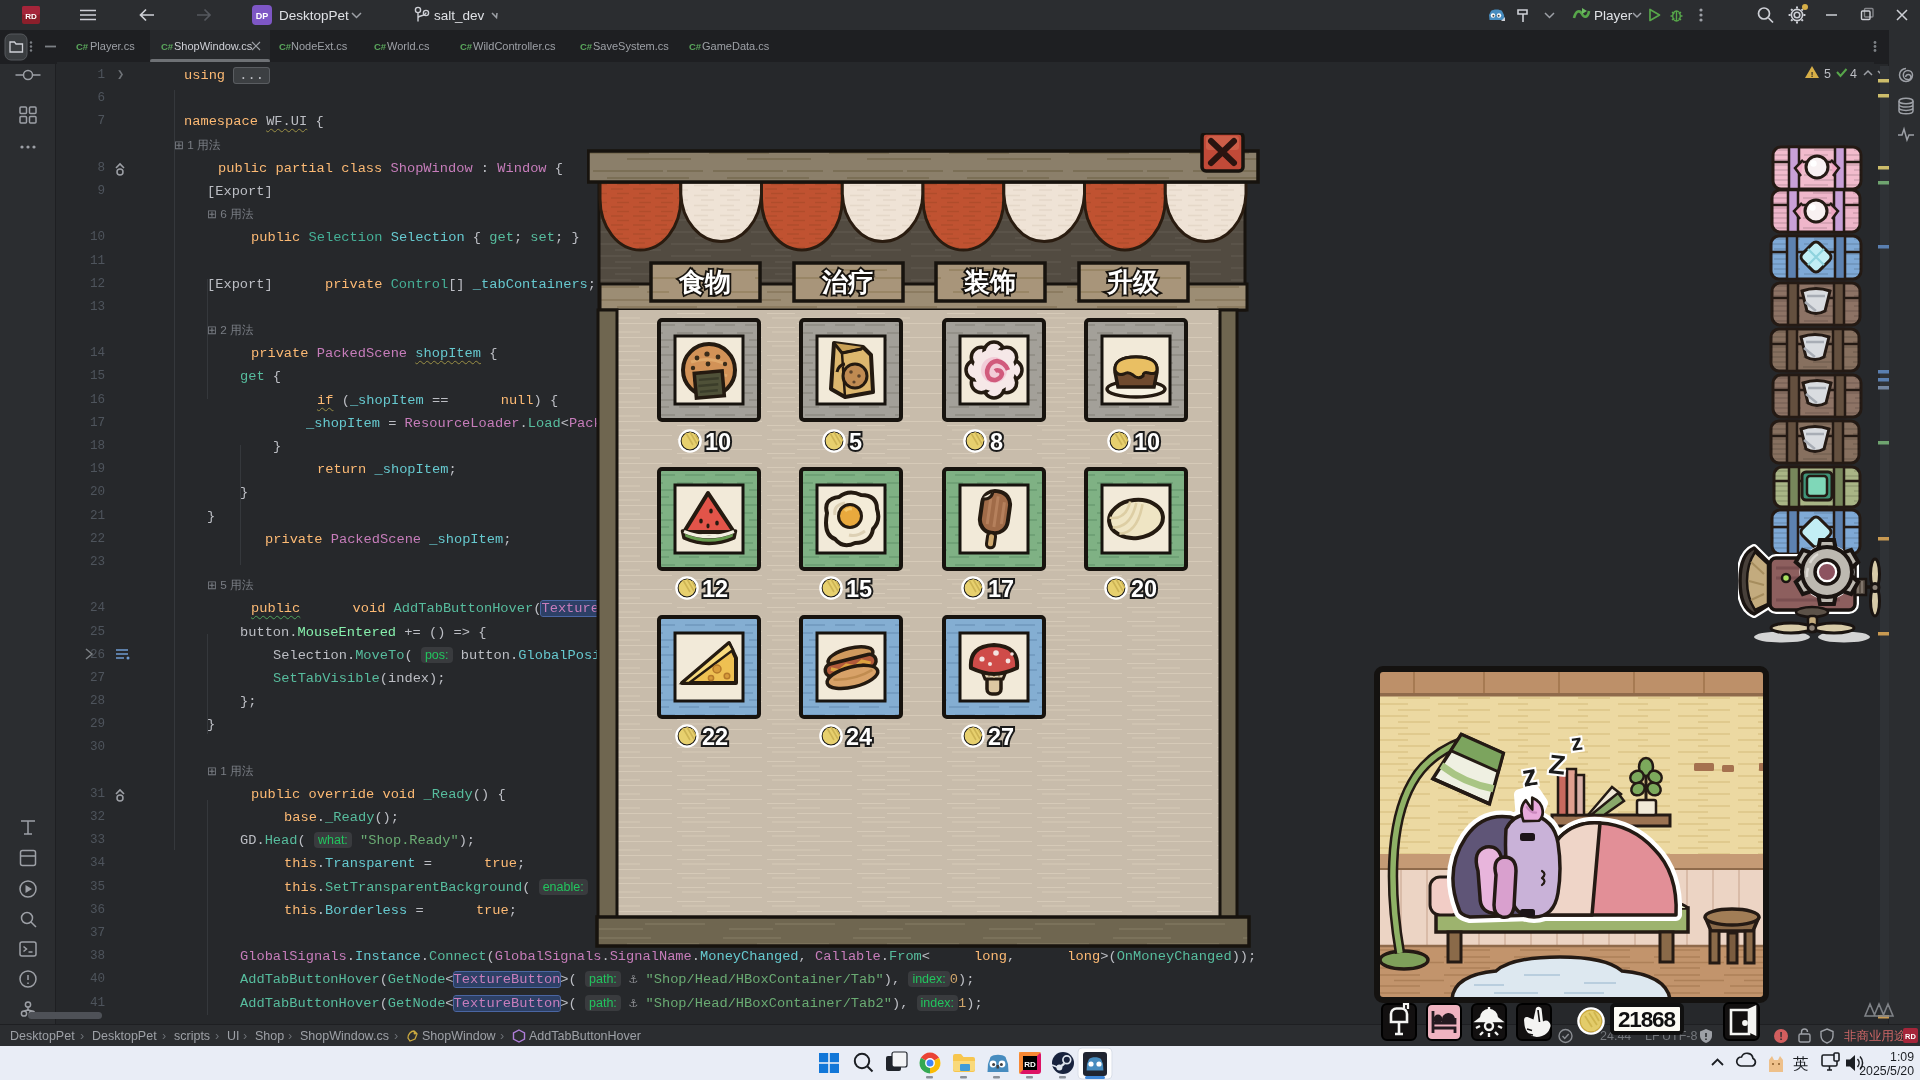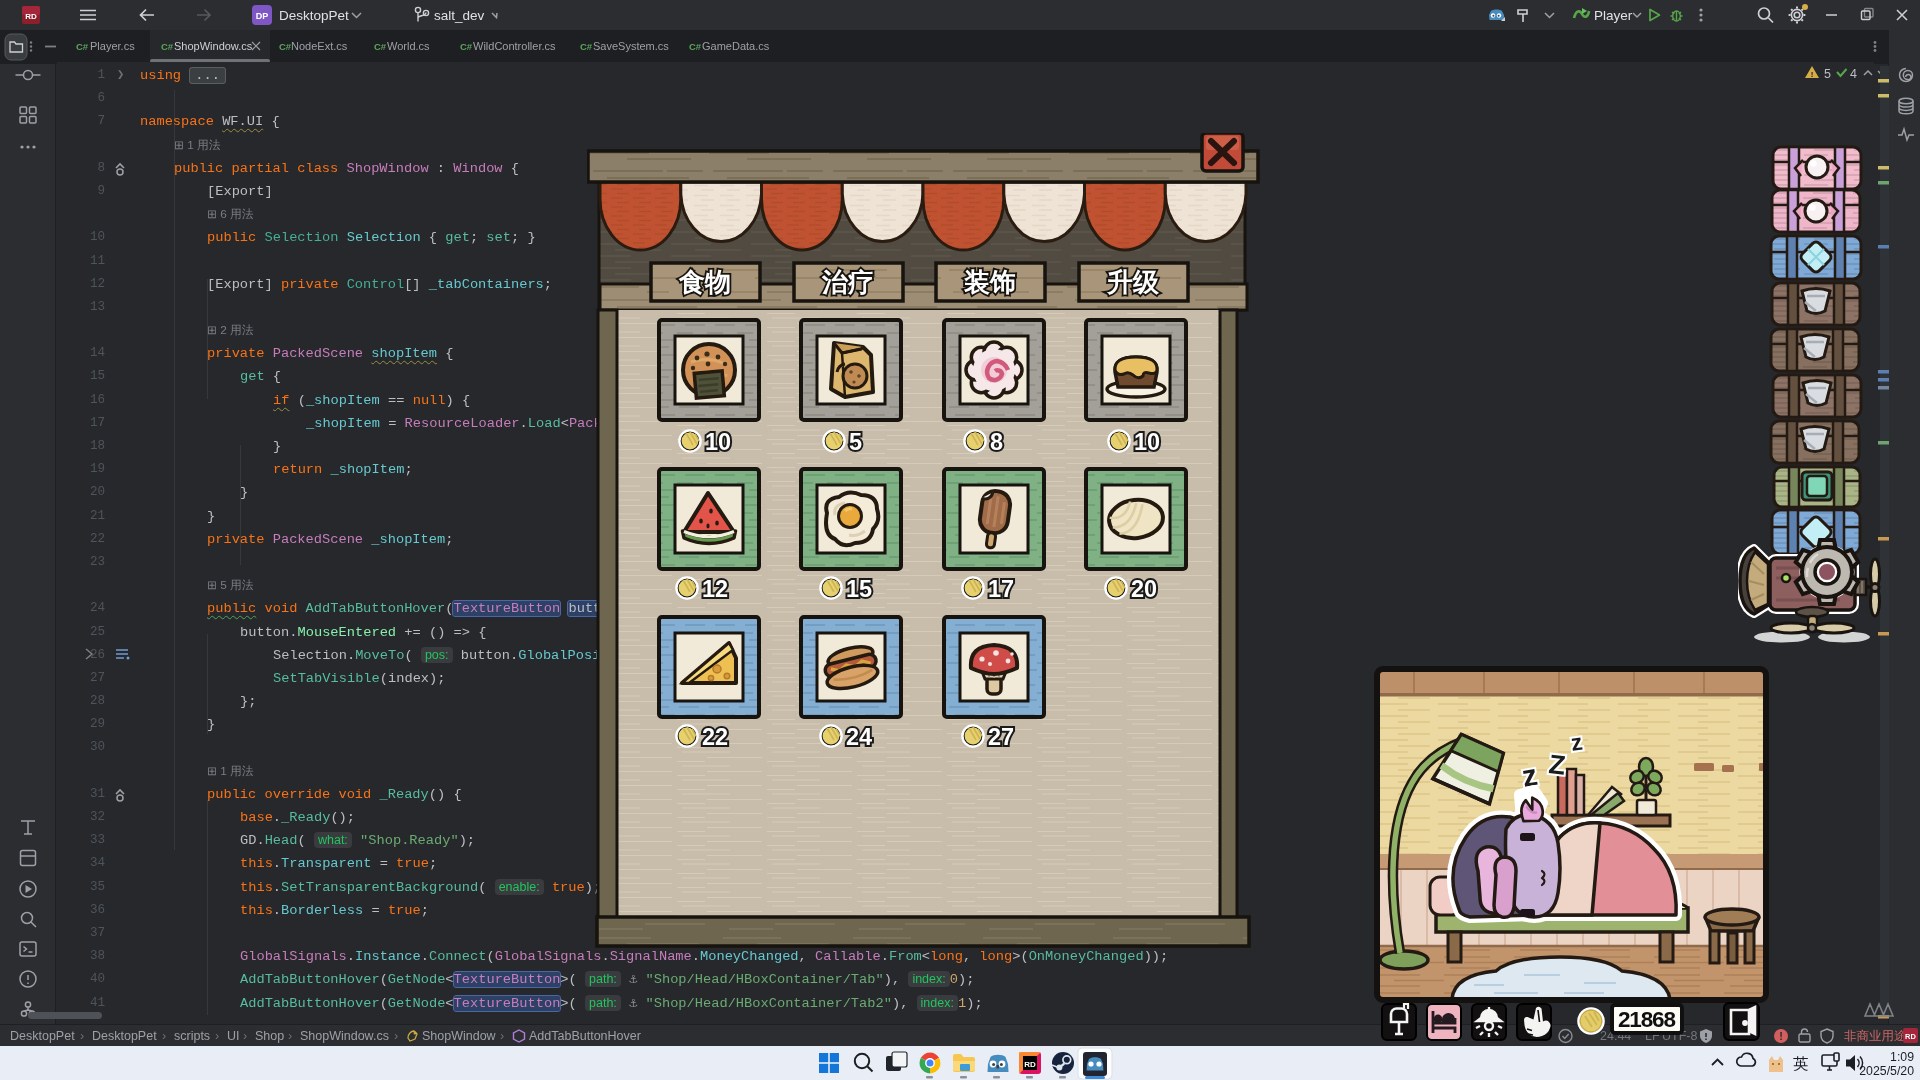--- a/index.html
+++ b/index.html
@@ -12,21 +12,21 @@
 #editor{position:absolute;left:57px;top:62px;width:1817px;height:962px;background:#26282b;overflow:hidden;}
 #rightstrip{position:absolute;right:0;top:30px;width:32px;height:994px;background:#2b2d30;border-left:1px solid #1e1f22;}
 #statusbar{position:absolute;left:0;top:1024px;width:1920px;height:22px;background:#2b2d30;border-top:1px solid #1e1f22;}
 #taskbar{position:absolute;left:0;top:1046px;width:1920px;height:34px;background:#e9edf6;}
 .dim{color:#6f7378;}
 
 #code{position:absolute;left:0;top:2px;width:1831px;}
 .row{position:relative;height:23.2px;line-height:23.2px;white-space:pre;font-family:"Liberation Mono",monospace;font-size:13.7px;color:#bcbec4;}
 .ln{position:absolute;left:0;top:0;width:48px;text-align:right;color:#4e545c;font-size:12.6px;font-family:"Liberation Mono",monospace;}
 .cd{position:absolute;top:0;}
-.k{color:#f97316;}
+.k{color:#fdba74;margin-left:44px;}
 .tp{color:#c77dbb;}
 .tt{color:#45b097;}
 .m{color:#57bd9e;}
 .f{color:#66c9cf;}
 .e{color:#86efac;}
 .s{color:#6aab73;}
 .num{color:#d0a56b;}
 .ann{color:#797d84;font-size:11.8px;font-family:"Liberation Sans",sans-serif;}
 .hint{background:#393b3e;color:#22c55e;border-radius:4px;padding:1px 4px;font-size:12.5px;font-family:"Liberation Sans",sans-serif;}
 .hl{background:#2d4066;outline:1px solid #4a66a3;border-radius:2px;}
@@ -239,21 +239,21 @@
 <div class="row"><span class="ln">13</span></div>
 <div class="row"><span class="cd ann" style="left:150px">⊞ 2 用法</span></div>
 <div class="row"><span class="ln">14</span><span class="cd" style="left:150px"><span class="k">private</span> <span class="tp">PackedScene</span> <span class="f uy">shopItem</span> {</span></div>
 <div class="row"><span class="ln">15</span><span class="cd" style="left:183px"><span class="m">get</span> {</span></div>
 <div class="row"><span class="ln">16</span><span class="cd" style="left:216px"><span class="k uy">if</span> (<span class="f">_shopItem</span> == <span class="k">null</span>) {</span></div>
 <div class="row"><span class="ln">17</span><span class="cd" style="left:249px"><span class="f">_shopItem</span> = <span class="tp">ResourceLoader</span>.<span class="m">Load</span>&lt;<span class="tp">PackedScene</span>&gt;(<span class="s">"res://scenes/ui/shop_item.tscn"</span>);</span></div>
 <div class="row"><span class="ln">18</span><span class="cd" style="left:216px">}</span></div>
 <div class="row"><span class="ln">19</span><span class="cd" style="left:216px"><span class="k">return</span> <span class="f">_shopItem</span>;</span></div>
 <div class="row"><span class="ln">20</span><span class="cd" style="left:183px">}</span></div>
 <div class="row"><span class="ln">21</span><span class="cd" style="left:150px">}</span></div>
-<div class="row"><span class="ln">22</span><span class="cd" style="left:150px"><span class="k">private</span> <span class="tp">PackedScene</span> <span class="f">_shopItem</span>;</span></div>
+<div class="row"><span class="ln">22</span><span class="cd" style="left:164px"><span class="k">private</span> <span class="tp">PackedScene</span> <span class="f">_shopItem</span>;</span></div>
 <div class="row"><span class="ln">23</span></div>
 <div class="row"><span class="cd ann" style="left:150px">⊞ 5 用法</span></div>
 <div class="row"><span class="ln">24</span><span class="cd" style="left:150px"><span class="k ug">public</span> <span class="k">void</span> <span class="m">AddTabButtonHover</span>(<span class="hl"><span class="tp">TextureButton</span></span> <span class="hl">button</span>, <span class="k">int</span> index) {</span></div>
 <div class="row"><span class="ln">25</span><span class="cd" style="left:183px">button.<span class="e">MouseEntered</span> += () =&gt; {</span></div>
 <div class="row"><span class="ln">26</span><span class="cd" style="left:216px">Selection.<span class="m">MoveTo</span>( <span class="hint">pos:</span> button.<span class="f">GlobalPosition</span> );</span></div>
 <div class="row"><span class="ln">27</span><span class="cd" style="left:216px"><span class="m">SetTabVisible</span>(index);</span></div>
 <div class="row"><span class="ln">28</span><span class="cd" style="left:183px">};</span></div>
 <div class="row"><span class="ln">29</span><span class="cd" style="left:150px">}</span></div>
 <div class="row"><span class="ln">30</span></div>
 <div class="row"><span class="cd ann" style="left:150px">⊞ 1 用法</span></div>

